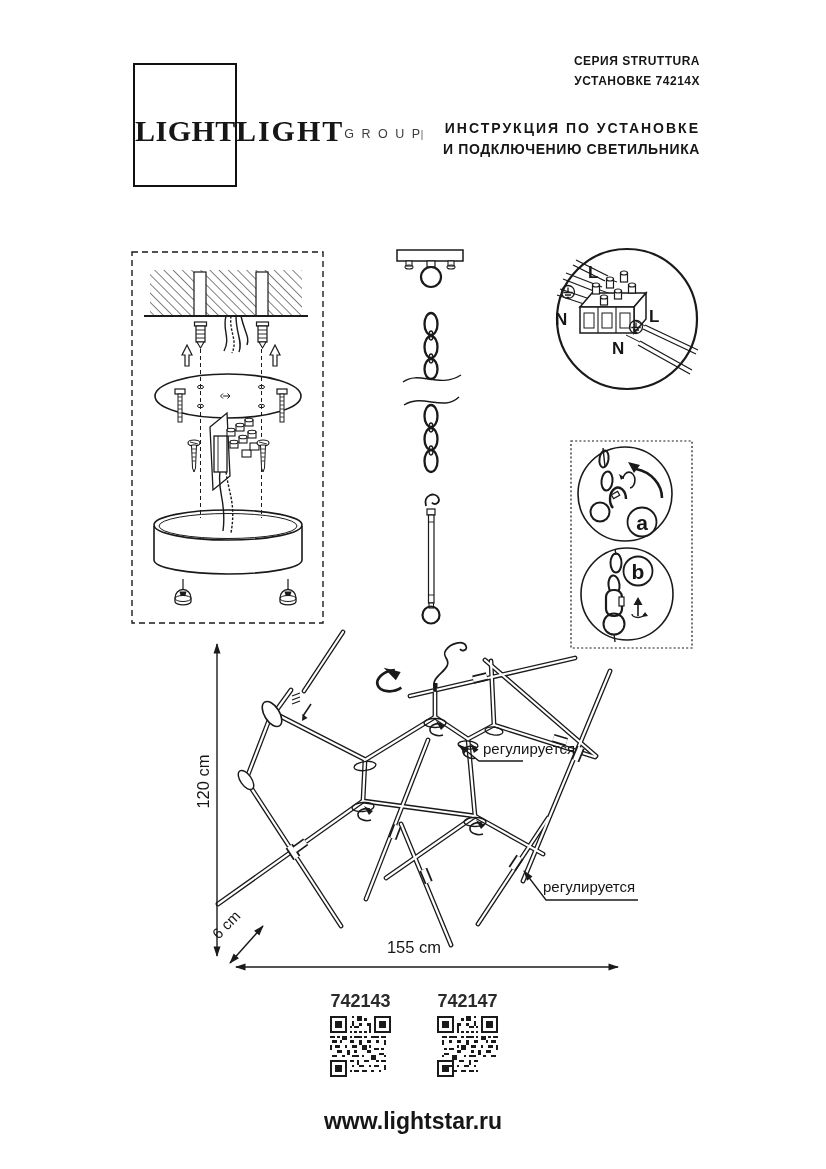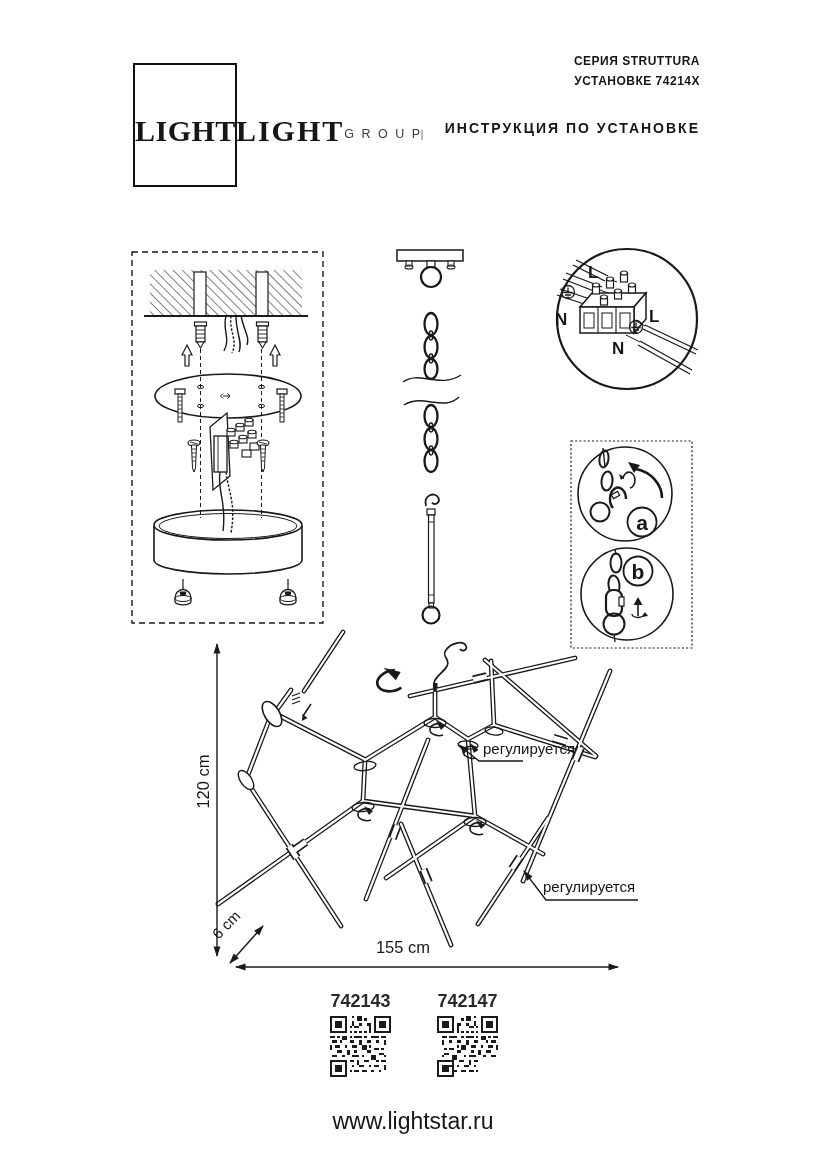--- a/index.html
+++ b/index.html
@@ -36,21 +36,21 @@
   .title-instr{font-weight:bold;font-size:14px;line-height:1.0;margin-bottom:7px;color:#161616;}
   .ls2{letter-spacing:2px;}
   .ls1{letter-spacing:0.6px;}
   
   .dim-label{font-size:16.5px;color:#161616;text-align:center;}
   .rot90{transform:rotate(-90deg);}
   .rot45{transform:rotate(-45deg);}
   .note-label{font-size:15px;color:#161616;}
   
   .qr-label{font-size:18px;font-weight:bold;color:#2a2a2a;text-align:center;width:61px;}
-  .footer-url{left:0;right:0;top:1108px;text-align:center;font-size:23px;font-weight:normal;color:#161616;}
+  .footer-url{left:0;right:0;top:1108px;text-align:center;font-size:23px;font-weight:bold;color:#161616;}
   svg{display:block;}
   svg text{font-family:"Liberation Sans",sans-serif;}
 </style>
 </head>
 <body>
 
 <div class="page">
 
   <div class="abs logo-box">
     <div class="logo-word">LIGHT</div>
@@ -61,20 +61,21 @@
       <span class="flag-white"></span>
       <span class="flag-red"></span>
     </div>
   </div>
 
   <div class="abs title-block">
     <div class="title-line">СЕРИЯ STRUTTURA</div>
     <div class="title-line">УСТАНОВКЕ 74214X</div>
     <div class="title-gap"></div>
     <div class="title-instr ls2">ИНСТРУКЦИЯ ПО УСТАНОВКЕ</div>
+    <div class="title-instr ls1">И ПОДКЛЮЧЕНИЮ СВЕТИЛЬНИКА</div>
   </div>
 
   <svg class="abs" style="left:130px;top:246px;" width="196" height="380" viewBox="0 0 196 380">
     <defs>
       <pattern id="hatch" width="6.5" height="6.5" patternUnits="userSpaceOnUse" patternTransform="rotate(-45)">
         <line x1="0" y1="0" x2="0" y2="6.5" stroke="#1a1a1a" stroke-width="1.1"></line>
       </pattern>
     </defs>
     <rect x="2" y="6" width="191" height="371" fill="none" stroke="#1a1a1a" stroke-width="1.4" stroke-dasharray="6 4"></rect>
 
@@ -455,21 +456,21 @@
     </g>
 
     <g stroke="#1a1a1a" stroke-width="1.4" fill="none">
       <line x1="34" y1="16" x2="34" y2="328" marker-start="url(#ah)" marker-end="url(#ah)"></line>
       <line x1="53" y1="339" x2="435" y2="339" marker-start="url(#ah)" marker-end="url(#ah)"></line>
       <line x1="47" y1="335" x2="80" y2="298" marker-start="url(#ah)" marker-end="url(#ah)"></line>
     </g>
   </svg>
 
   <div class="abs dim-label rot90" style="left:172px;top:772px;width:62px;">120 cm</div>
-  <div class="abs dim-label" style="left:365px;top:938px;width:76px;">155 cm</div>
+  <div class="abs dim-label" style="left:365px;top:938px;width:76px;text-align:right;">155 cm</div>
   <div class="abs dim-label rot45" style="left:202px;top:916px;width:48px;font-size:15px;">6 cm</div>
   <div class="abs note-label" style="left:483px;top:740px;">регулируется</div>
   <div class="abs note-label" style="left:543px;top:878px;">регулируется</div>
 
   <div class="abs qr-label" style="left:330px;top:991px;">742143</div>
   <div class="abs qr-label" style="left:437px;top:991px;">742147</div>
 
   <svg class="abs" style="left:330px;top:1016px;" width="61" height="61" viewBox="0 0 25 25" shape-rendering="crispEdges">
     <defs>
       <g id="finder" fill="#1a1a1a">

